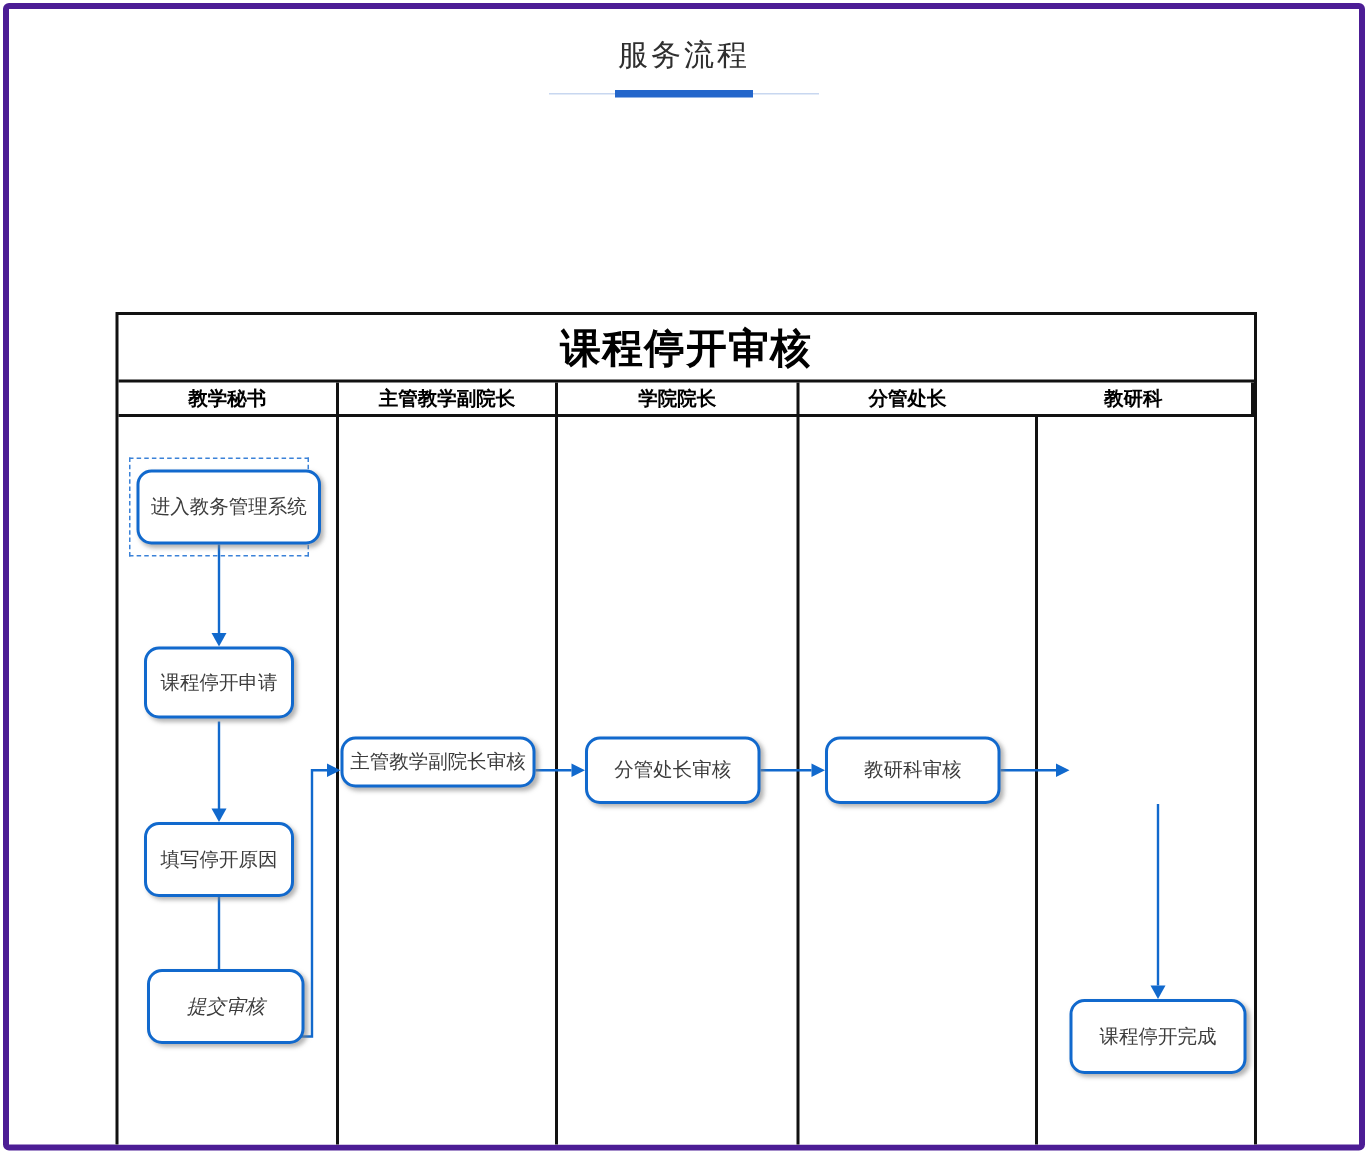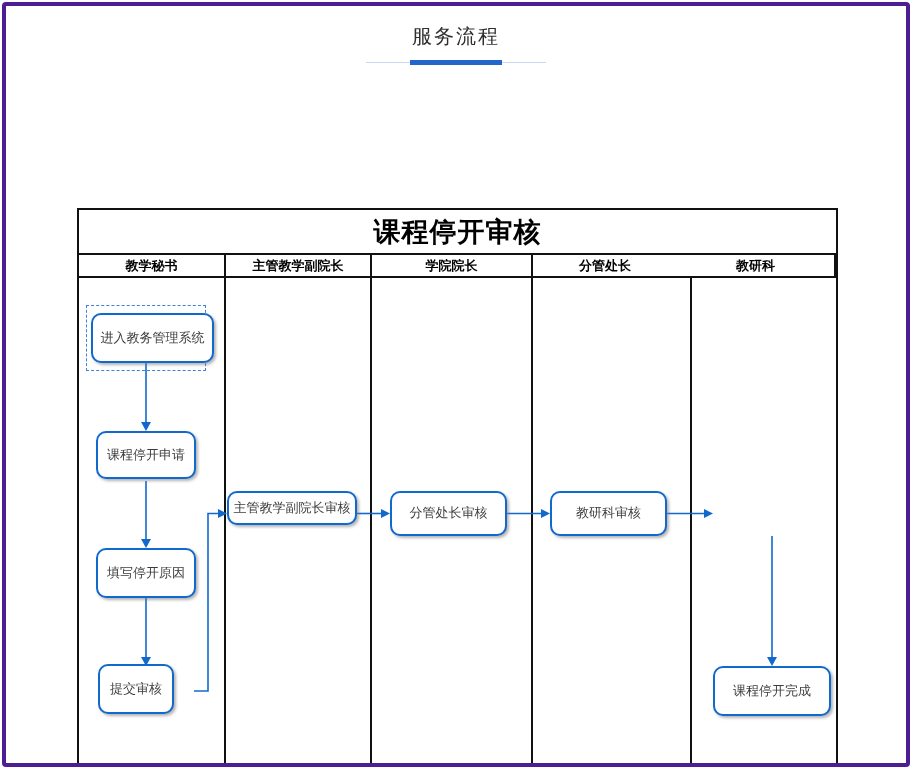--- a/index.html
+++ b/index.html
@@ -116,21 +116,21 @@
           <polygon points="634,235.5 625,231 625,240"></polygon>
           <polygon points="693,388 688,379 698,379"></polygon>
         </g>
       </svg>
 
       <div class="dashed-group"></div>
 
       <div class="node" style="left:12px;  top:35px;  width:123px; height:50px;">进入教务管理系统</div>
       <div class="node" style="left:17px;  top:153px; width:100px; height:48px;">课程停开申请</div>
       <div class="node" style="left:17px;  top:270px; width:100px; height:50px;">填写停开原因</div>
-      <div class="node" style="left:19px;  top:386px; width:76px;  height:50px;">提交审核</div>
+      <div class="node" style="left:19px;  top:368px; width:105px;  height:50px;font-style:italic;">提交审核</div>
       <div class="node" style="left:148px; top:213px; width:130px; height:34px;">主管教学副院长审核</div>
       <div class="node" style="left:311px; top:213px; width:117px; height:45px;">分管处长审核</div>
       <div class="node" style="left:471px; top:213px; width:117px; height:45px;">教研科审核</div>
       <div class="node" style="left:634px; top:388px; width:118px; height:50px;">课程停开完成</div>
     </div>
   </div>
 
 </div>
 
 </body></html>

